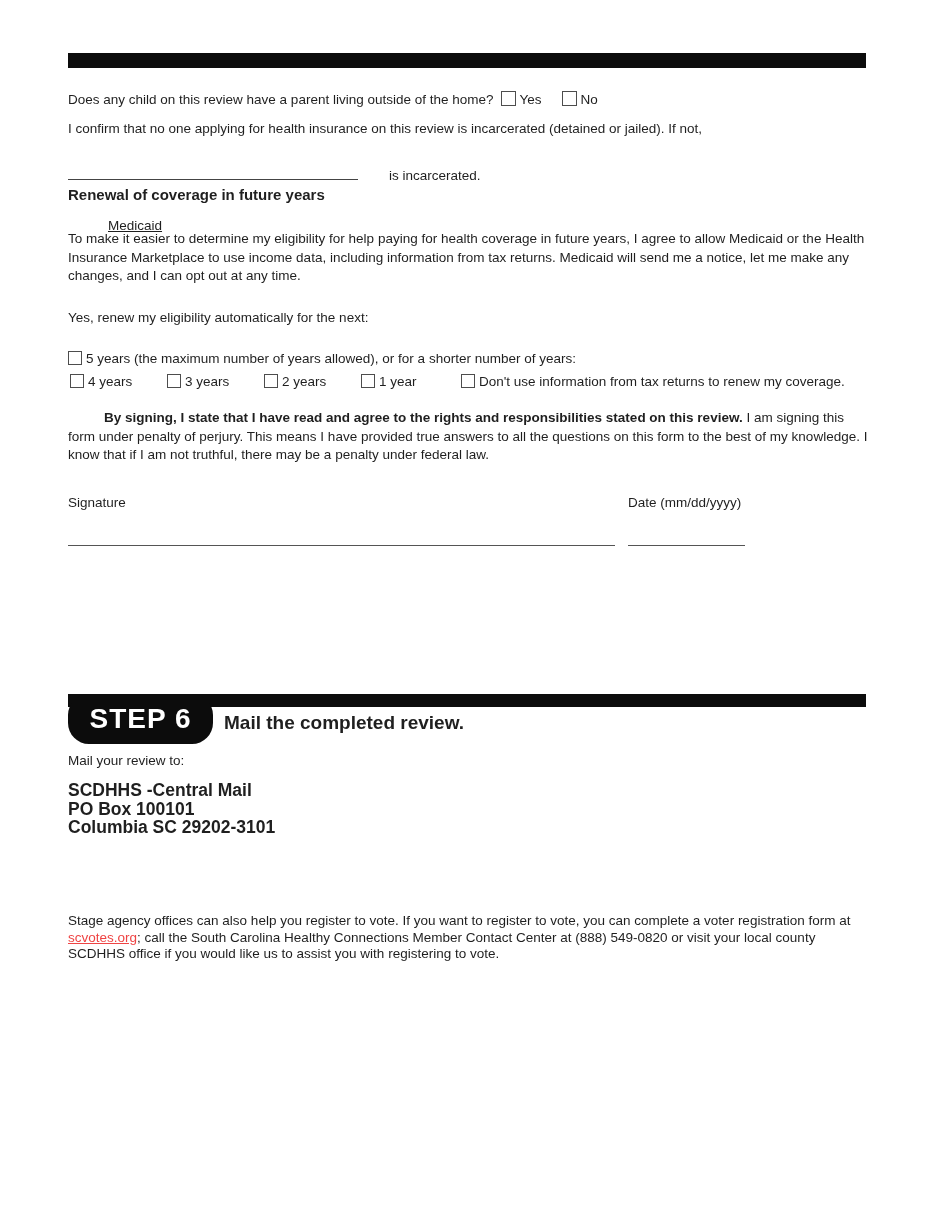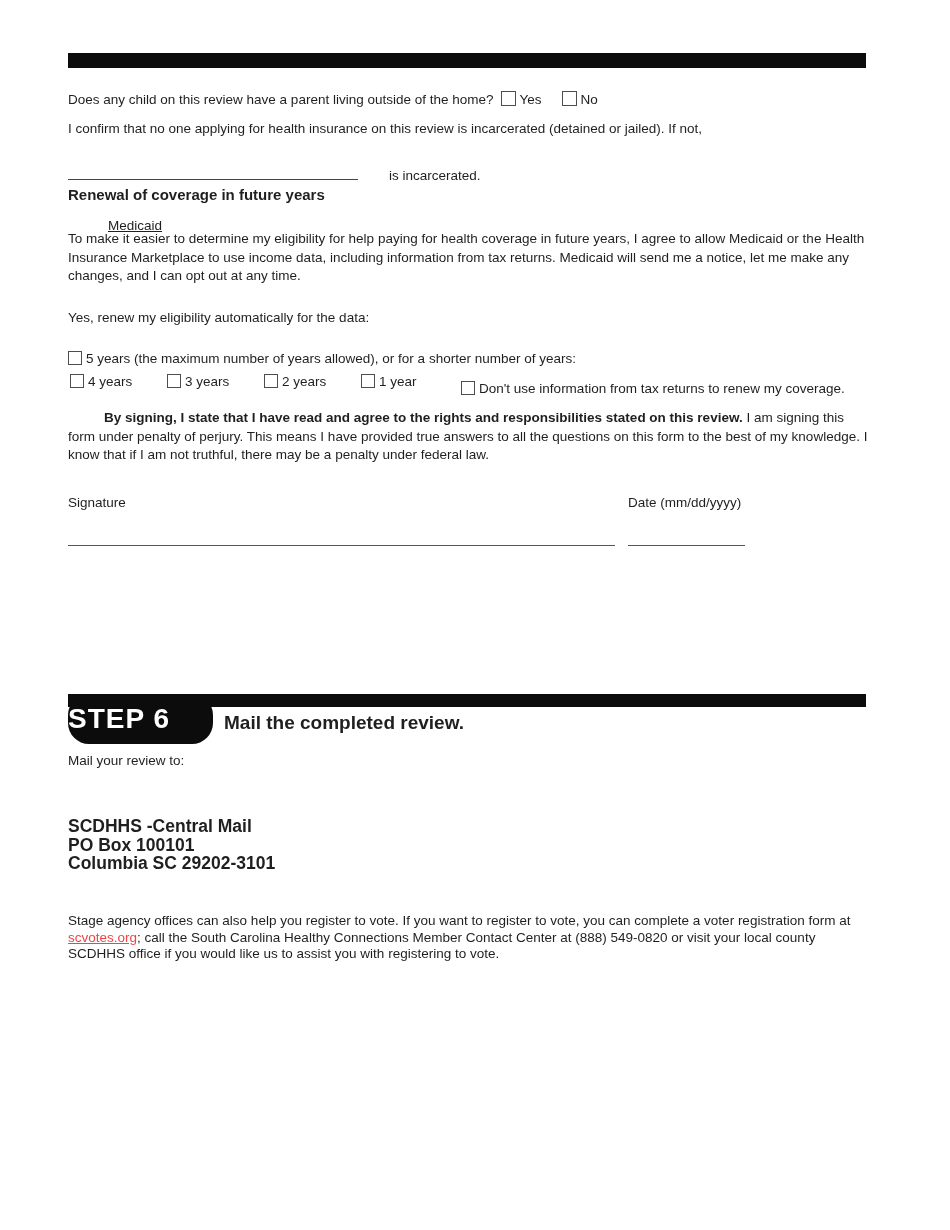--- a/index.html
+++ b/index.html
@@ -35,27 +35,28 @@
     border-bottom: 1px solid #444;
   }
   .section-heading { font-weight: bold; font-size: 15px; }
   .underlined { text-decoration: underline; }
   .bold { font-weight: bold; padding-left: 36px; }
   .fill-line { border-top: 1px solid #555; height: 0; }
   .badge {
     background: #0c0c0c;
     border-radius: 21px;
     color: #ffffff;
+    text-align: center;
     font-weight: bold;
     font-size: 28px;
     letter-spacing: 1px;
     line-height: 50px;
   }
   .step-title { font-weight: bold; font-size: 19px; }
-  .address { font-weight: bold; font-size: 17.5px; line-height: 18.5px; margin-top: 36px; }
+  .address { font-weight: bold; font-size: 17.5px; line-height: 18.5px; }
   .voter { font-size: 13.5px; line-height: 16.5px; }
   .link { text-decoration: underline; color: #ef4444; cursor: pointer; }
   .footer-help { font-weight: bold; font-size: 14.5px; }
   .footer-reg { font-size: 13.5px; }
   .footer-bold { font-weight: bold; font-size: 13.5px; }
   .footer-site { font-weight: bold; font-size: 13.5px; text-decoration: underline; cursor: pointer; }
   .footer-line > span { margin-right: 4px; }
   .form-code { font-size: 10px; color: #2a2a2a; }
 </style>
 </head>
@@ -73,32 +74,32 @@
 
   <div class="abs body-text" style="left:68px; top:164px; width:600px;">
     <span class="underline-blank" style="width:290px;"></span><span style="margin-left:31px;">is incarcerated.</span>
   </div>
 
   <div class="abs section-heading" style="left:68px; top:186px;">Renewal of coverage in future years</div>
   <div class="abs body-text underlined" style="left:68px; top:217px;margin-left:40px;">Medicaid</div>
 
   <div class="abs body-text" style="left:68px; top:230px; width:800px;">To make it easier to determine my eligibility for help paying for health coverage in future years, I agree to allow Medicaid or the Health Insurance Marketplace to use income data, including information from tax returns. Medicaid will send me a notice, let me make any changes, and I can opt out at any time.</div>
 
-  <div class="abs body-text" style="left:68px; top:309px;">Yes, renew my eligibility automatically for the data:</div>
+  <div class="abs body-text" style="left:68px; top:309px;">Yes, renew my eligibility automatically for the next:</div>
 
   <div class="abs body-text" style="left:68px; top:350px; width:800px;">
     <span class="cb"></span><span class="cb-label">5 years (the maximum number of years allowed), or for a shorter number of years:</span>
   </div>
 
   <div class="abs body-text" style="left:0; top:373px; width:950px; height:20px;">
     <span class="abs" style="left:70px; top:0;"><span class="cb"></span><span class="cb-label">4 years</span></span>
     <span class="abs" style="left:167px; top:0;"><span class="cb"></span><span class="cb-label">3 years</span></span>
     <span class="abs" style="left:264px; top:0;"><span class="cb"></span><span class="cb-label">2 years</span></span>
     <span class="abs" style="left:361px; top:0;"><span class="cb"></span><span class="cb-label">1 year</span></span>
-    <span class="abs" style="left:461px; top:7px;"><span class="cb"></span><span class="cb-label">Don't use information from tax returns to renew my coverage.</span></span>
+    <span class="abs" style="left:461px; top:0;"><span class="cb"></span><span class="cb-label">Don't use information from tax returns to renew my coverage.</span></span>
   </div>
 
   <div class="abs body-text" style="left:68px; top:409px; width:800px;">
     <span class="bold">By signing, I state that I have read and agree to the rights and responsibilities stated on this review.</span><span> I am signing this form under penalty of perjury. This means I have provided true answers to all the questions on this form to the best of my knowledge. I know that if I am not truthful, there may be a penalty under federal law.</span>
   </div>
 
   <div class="abs body-text" style="left:68px; top:494px;">Signature</div>
   <div class="abs body-text" style="left:628px; top:494px;">Date (mm/dd/yyyy)</div>
 
   <div class="abs fill-line" style="left:68px; top:545px; width:547px;"></div>

